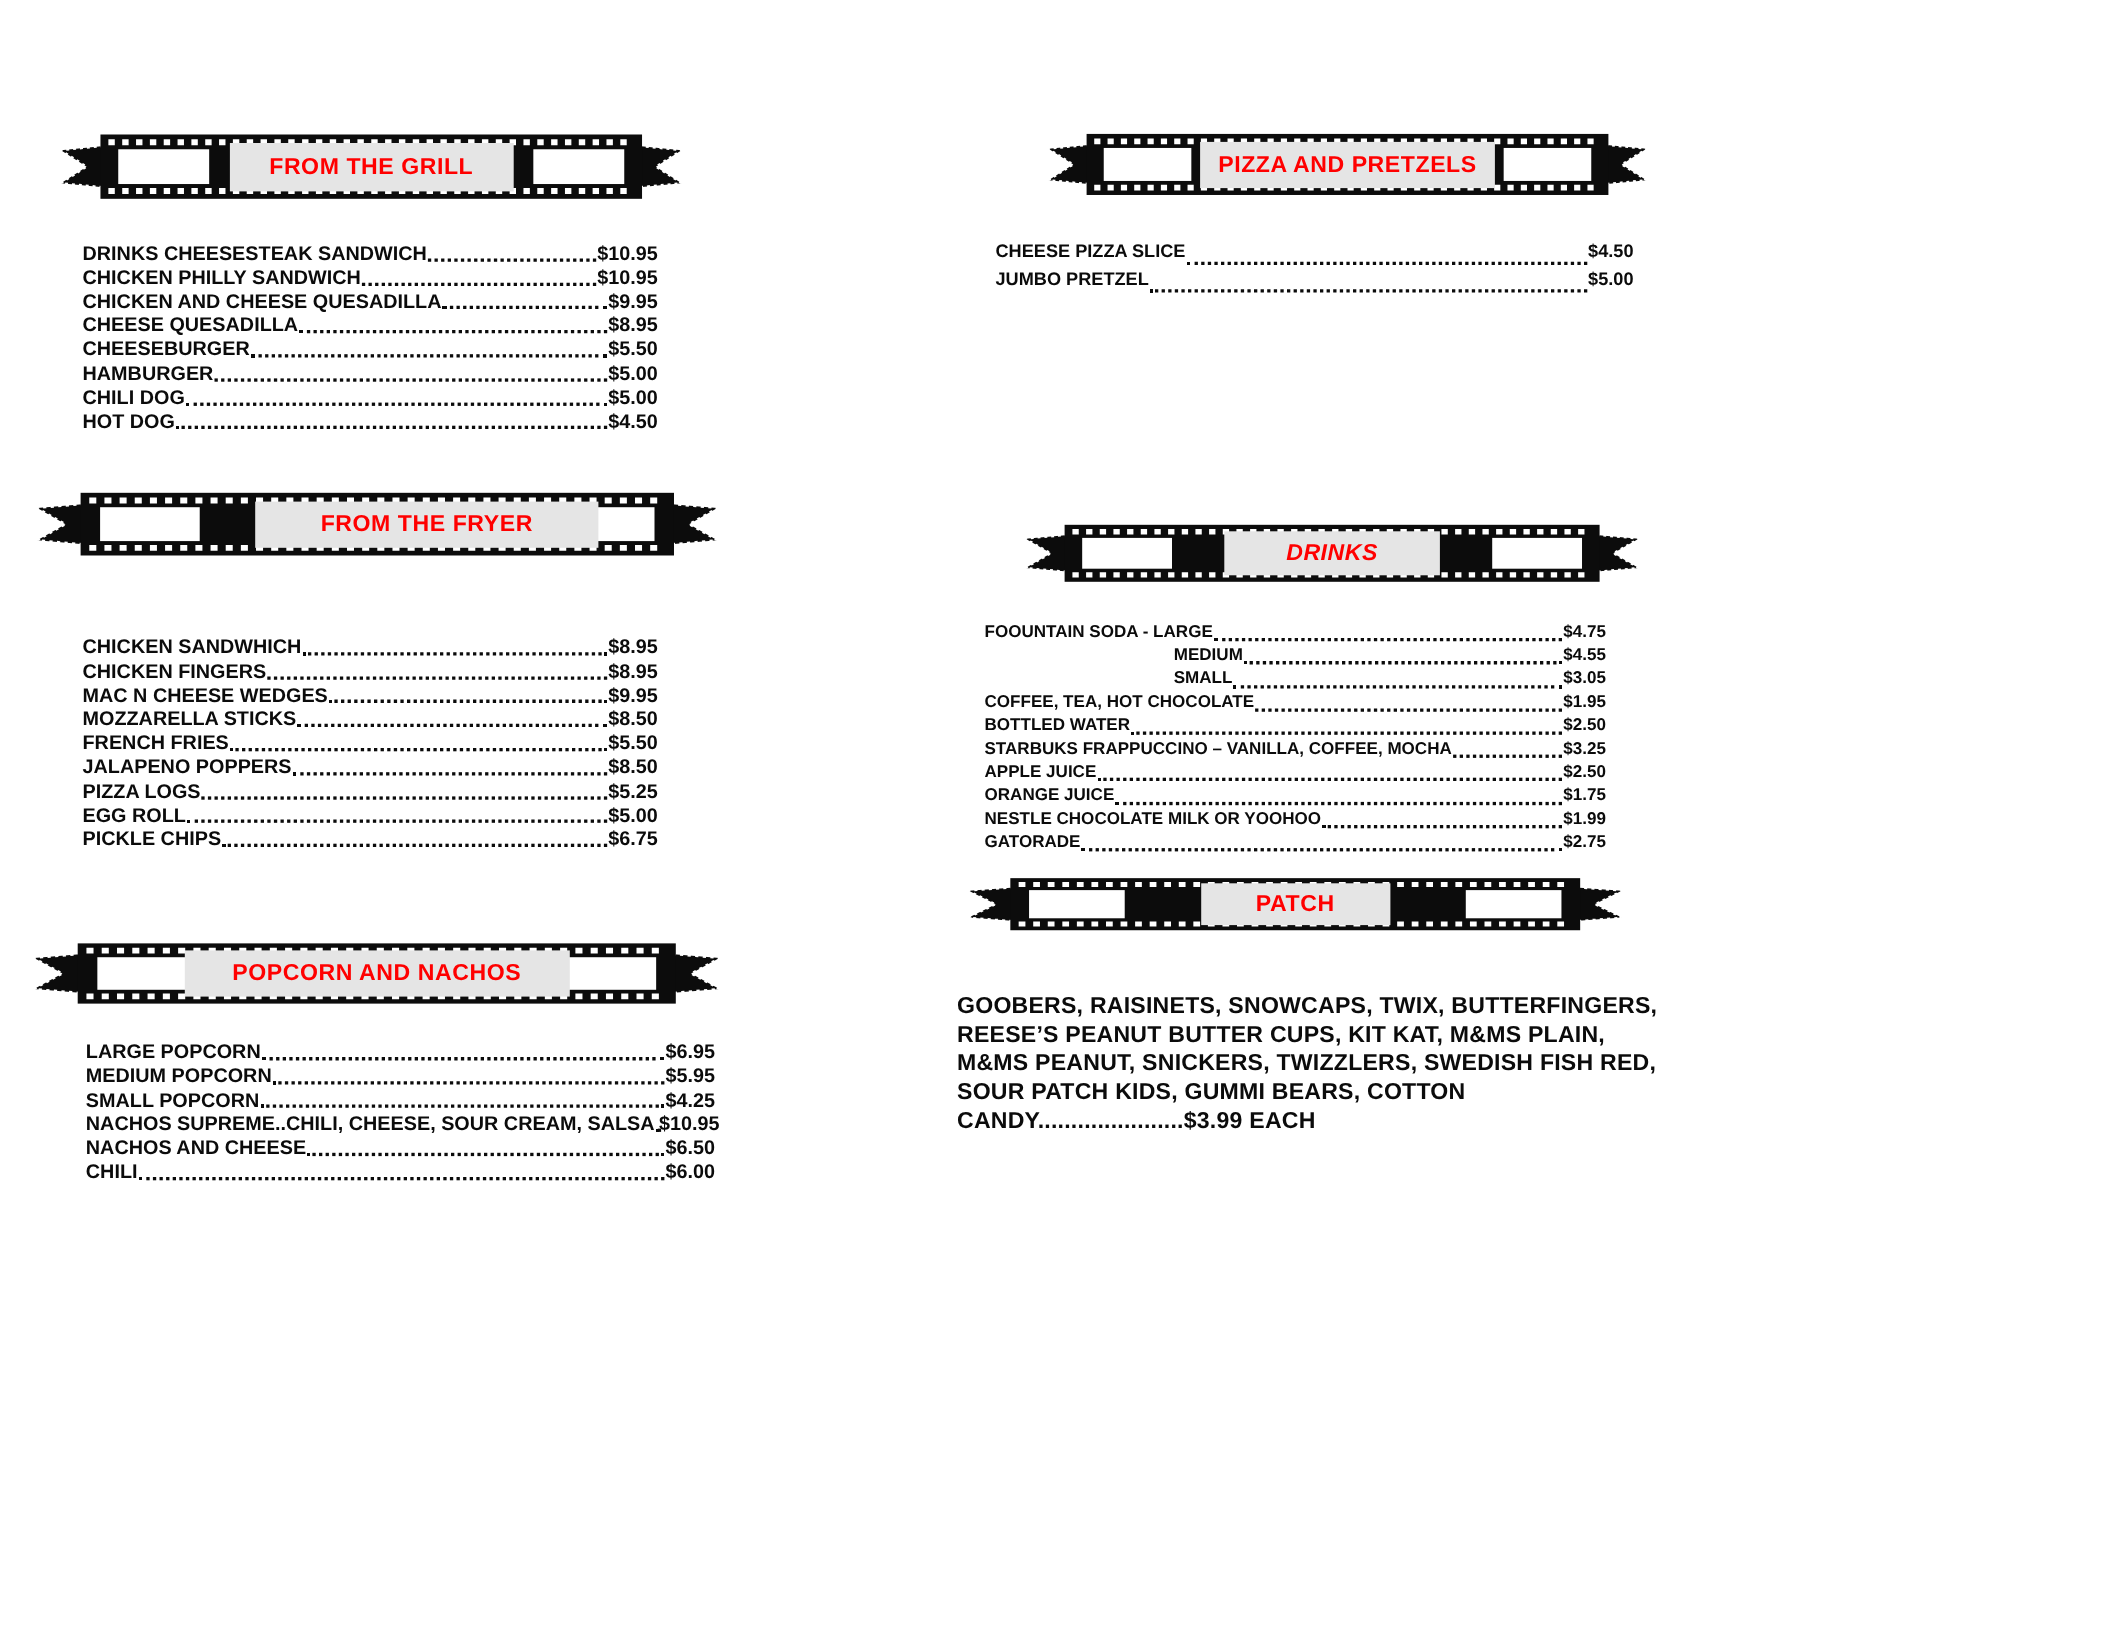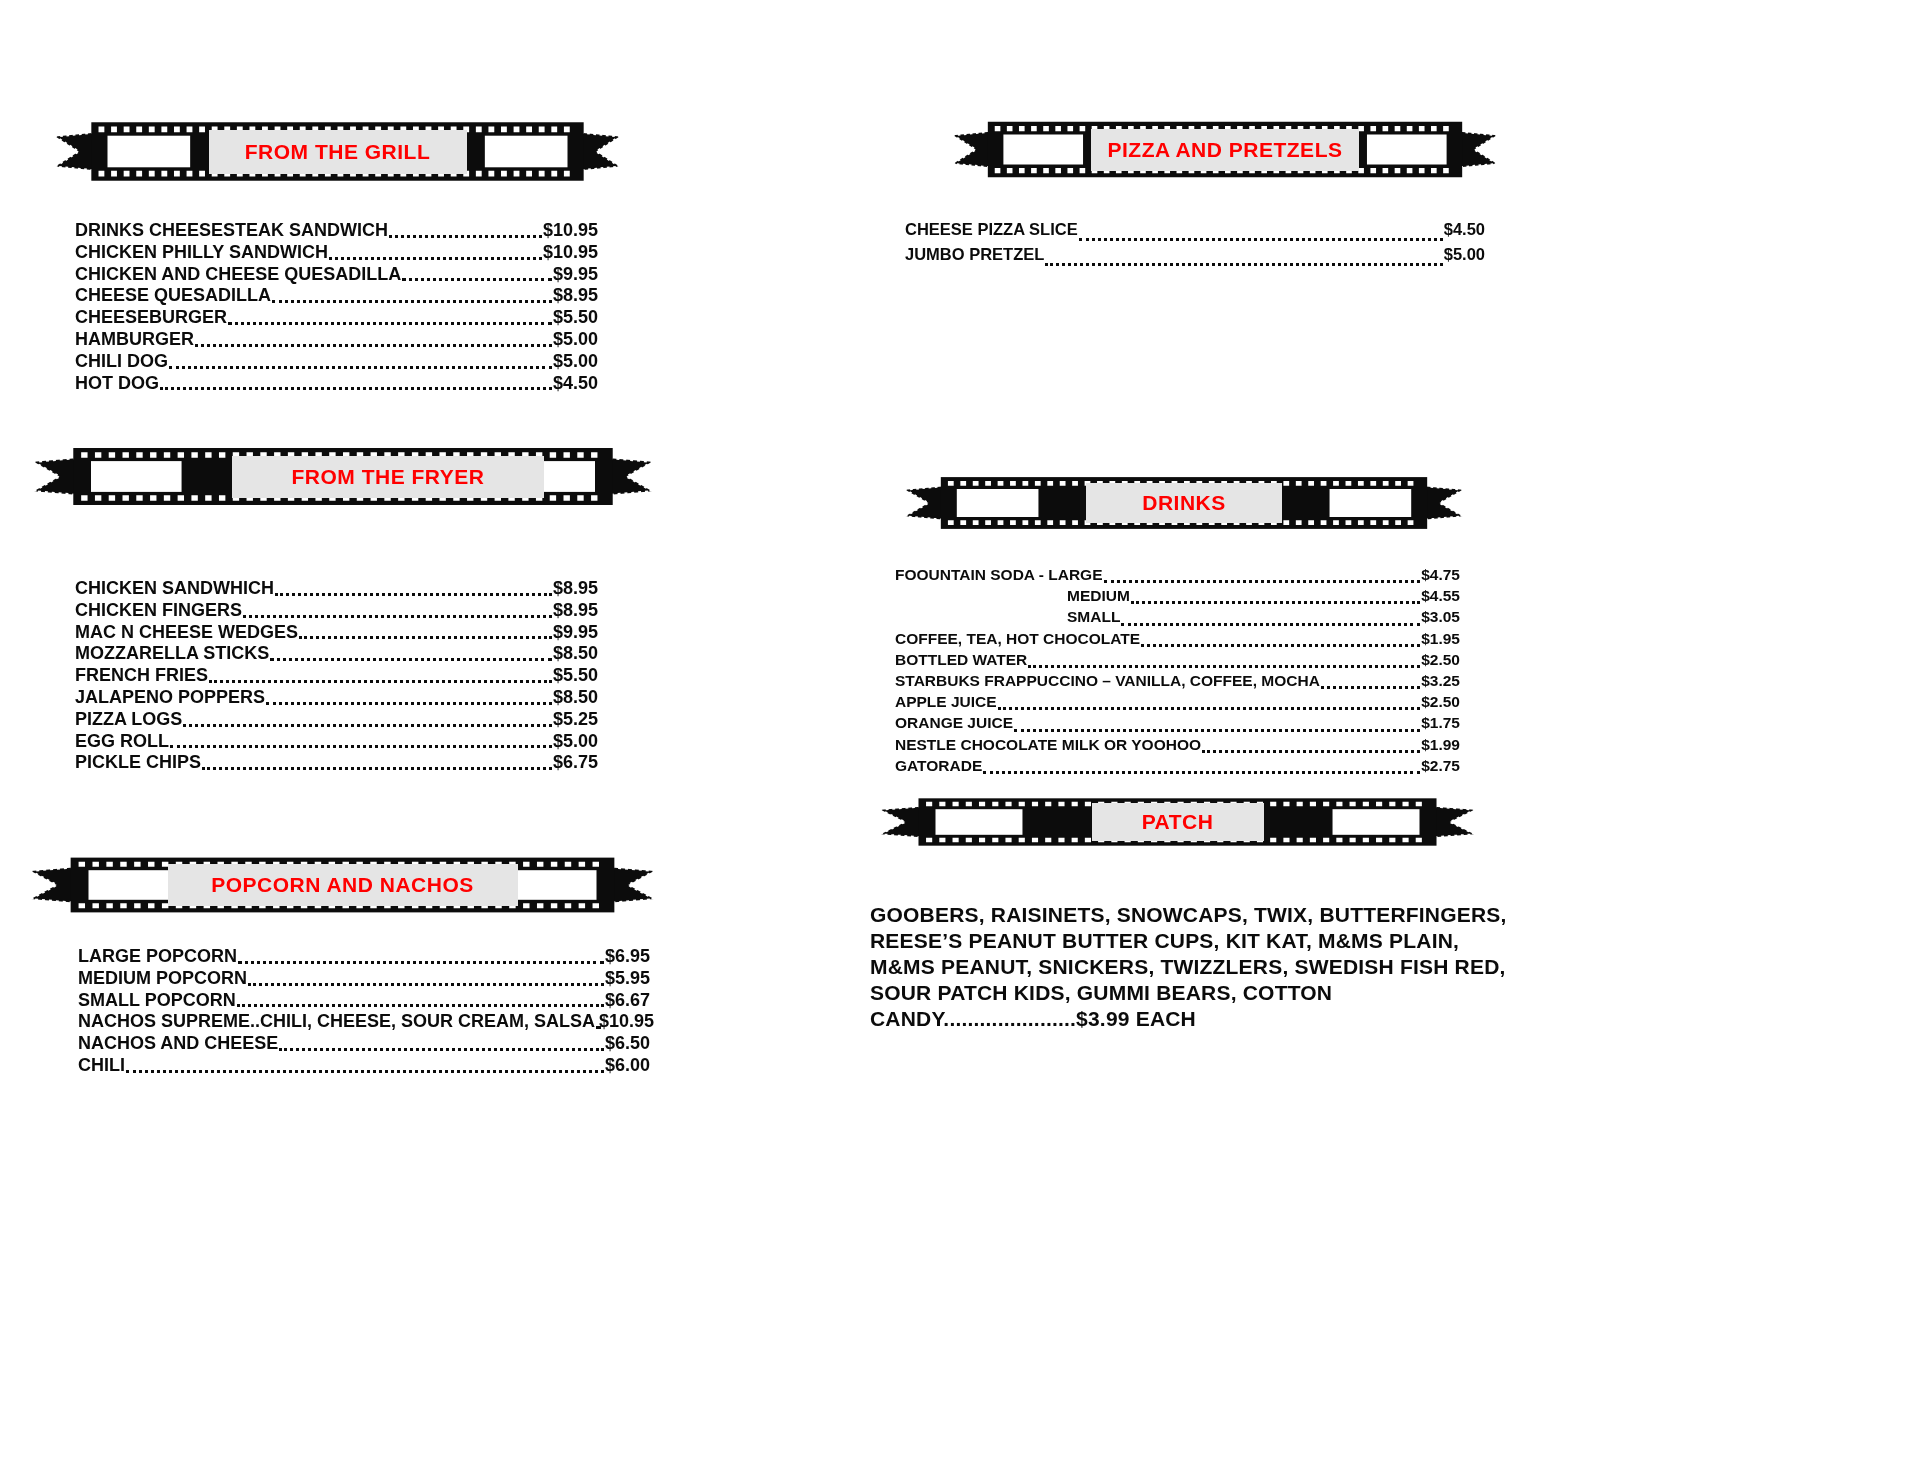--- a/index.html
+++ b/index.html
@@ -174,21 +174,21 @@
         <span class="item-price">$6.95</span>
       </div>
     <div class="menu-line">
         <span class="item-name">MEDIUM POPCORN</span>
         <span class="leader"></span>
         <span class="item-price">$5.95</span>
       </div>
     <div class="menu-line">
         <span class="item-name">SMALL POPCORN</span>
         <span class="leader"></span>
-        <span class="item-price">$6.67</span>
+        <span class="item-price">$4.25</span>
       </div>
     <div class="menu-line">
         <span class="item-name">NACHOS SUPREME..CHILI, CHEESE, SOUR CREAM, SALSA</span>
         <span class="leader"></span>
         <span class="item-price">$10.95</span>
       </div>
     <div class="menu-line">
         <span class="item-name">NACHOS AND CHEESE</span>
         <span class="leader"></span>
         <span class="item-price">$6.50</span>
@@ -213,21 +213,21 @@
         <span class="leader"></span>
         <span class="item-price">$4.50</span>
       </div>
     <div class="menu-line">
         <span class="item-name">JUMBO PRETZEL</span>
         <span class="leader"></span>
         <span class="item-price">$5.00</span>
       </div>
   </div>
 
-  <div class="banner" style="left:900px; top:468px; width:568px; height:70px;">
+  <div class="banner" style="left:927px; top:468px; width:568px; height:70px;font-style:italic;">
     <svg viewBox="0 0 640 100" preserveAspectRatio="none">
         <use href="#filmstrip-g"></use>
       </svg>
     <div class="banner-label" style="width:196px; height:40px;">DRINKS</div>
   </div>
 
   <div class="menu-list list-dr" style="left:895px; top:566px; width:565px;">
     <div class="menu-line">
         <span class="item-name">FOOUNTAIN SODA - LARGE</span>
         <span class="leader"></span>

